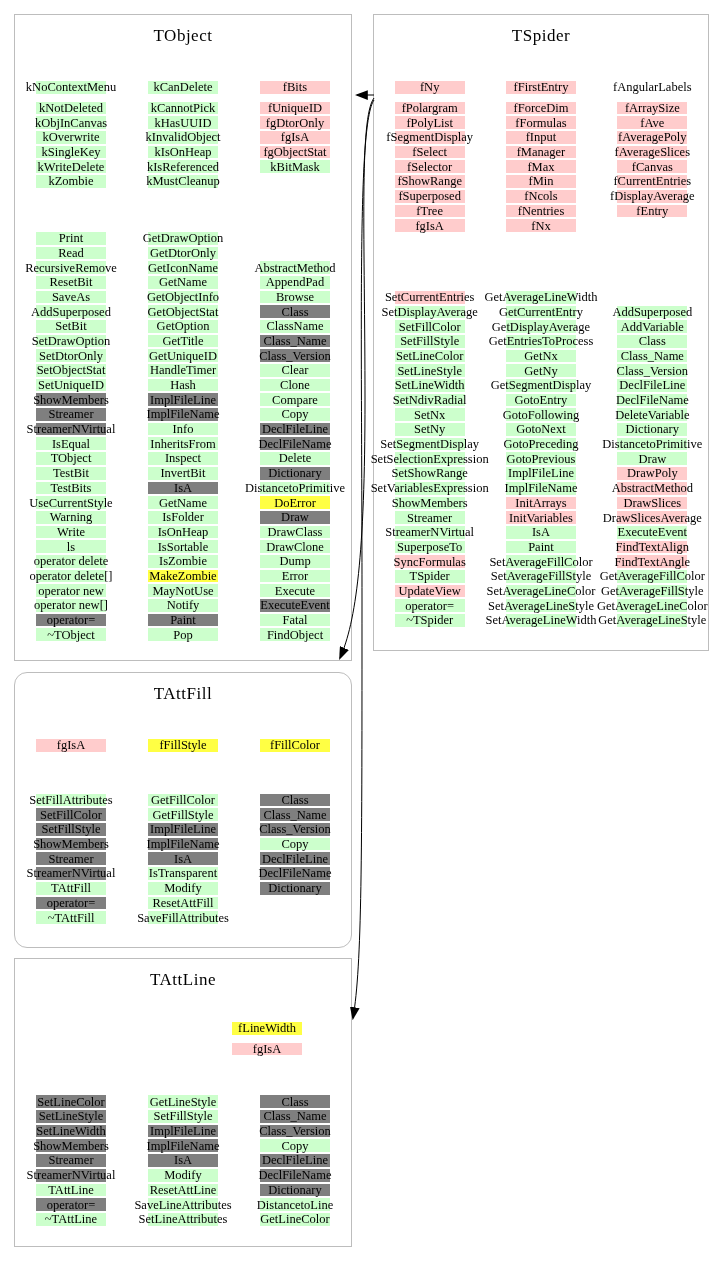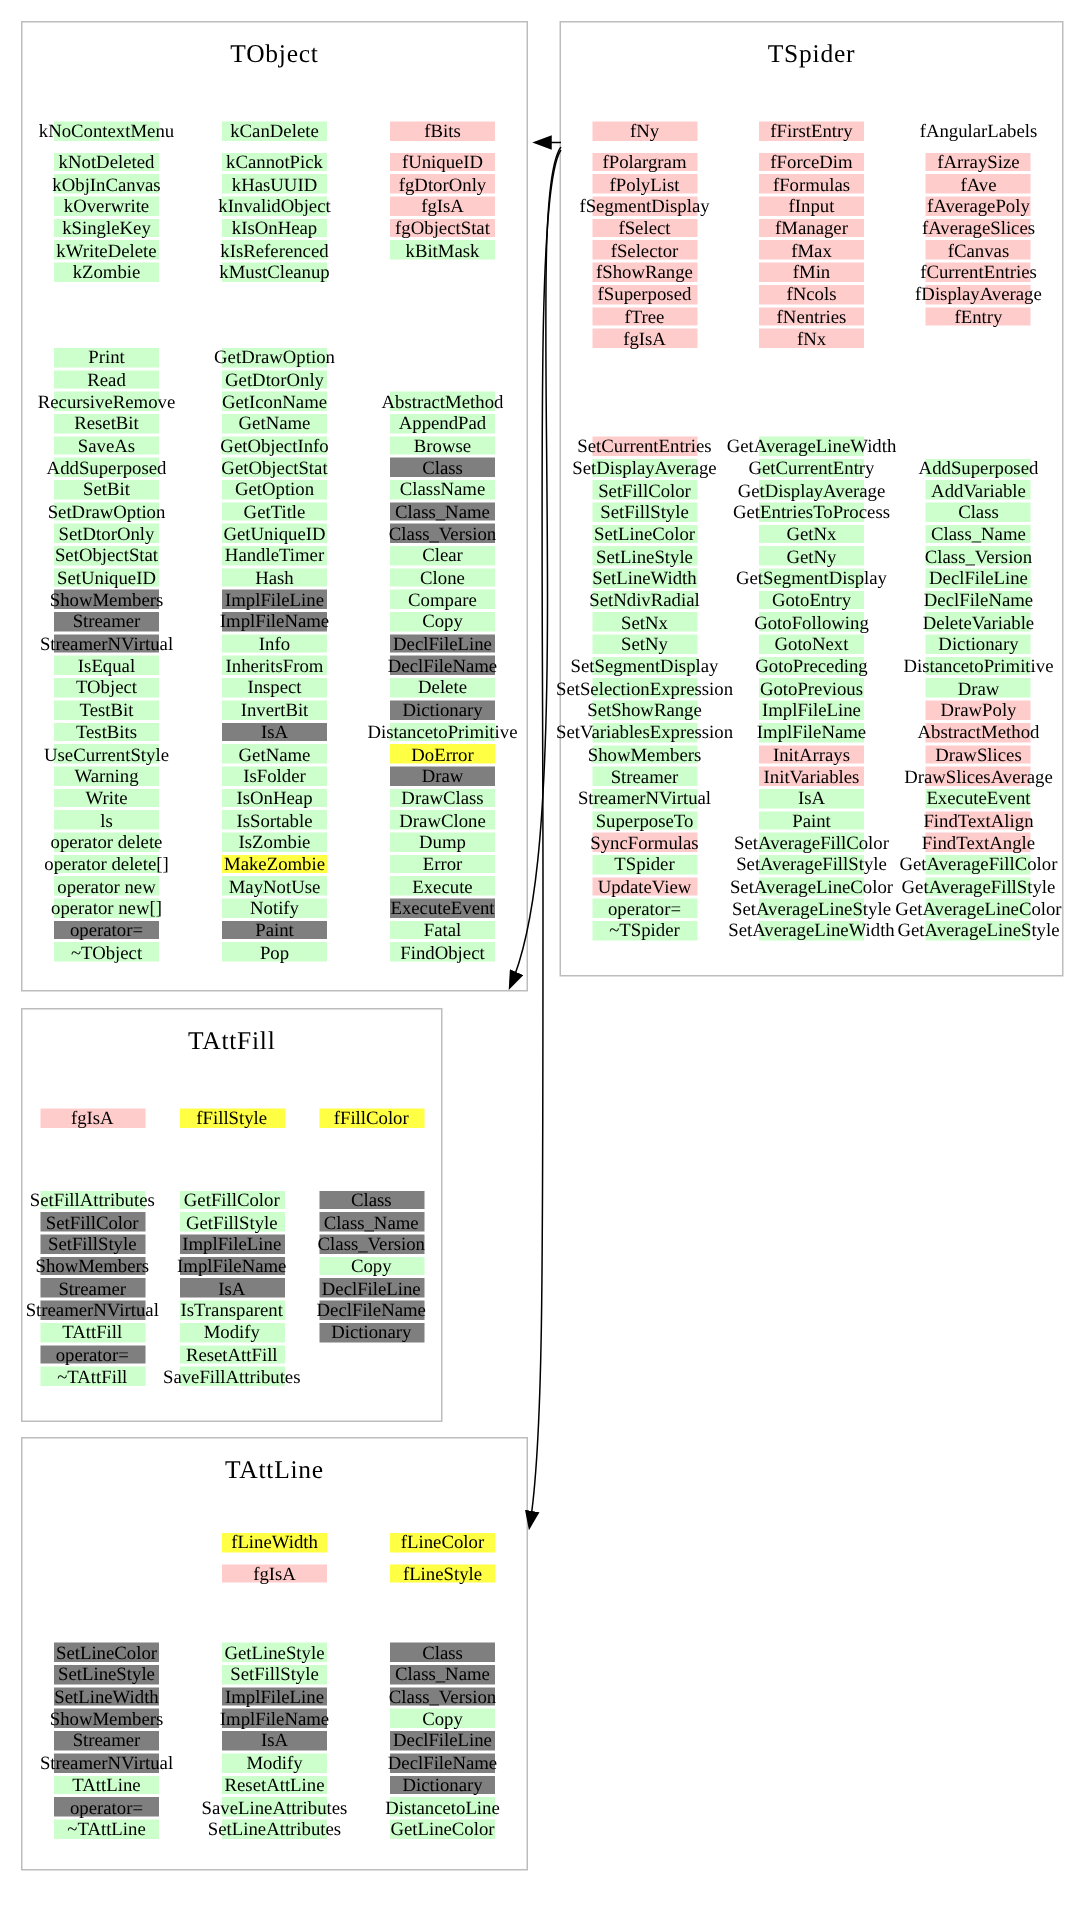--- a/index.html
+++ b/index.html
@@ -1,21 +1,21 @@
 <!DOCTYPE html>
 <html><head>
 <meta charset="utf-8">
 <style>
   html,body{margin:0;padding:0;background:#fff;}
   #canvas{position:relative;width:723px;height:1275px;background:#ffffff;overflow:hidden;
           font-family:"Liberation Serif","DejaVu Serif",serif;color:#000;}
   .classbox{position:absolute;background:#fff;border:1px solid #bdbdbd;box-sizing:border-box;}
   .box-tobject{left:14px;top:14px;width:338px;height:647px;}
   .box-tspider{left:373px;top:14px;width:336px;height:637px;}
-  .box-tattfill{left:14px;top:672px;width:281px;height:276px;}
+  .box-tattfill{left:14px;top:672px;width:338px;height:276px;border-radius:13px;}
   .box-tattline{left:14px;top:958px;width:338px;height:289px;}
   .title{text-align:center;font-size:17px;padding-top:11px;letter-spacing:.5px;}
   .sec{display:flex;}
   .col{flex:1 1 0;min-width:0;}
   .row{position:relative;display:flex;justify-content:center;align-items:center;height:14.7px;}
   .bg{position:absolute;left:50%;top:1px;bottom:1px;width:70px;transform:translateX(-50%);}
   .txt{position:relative;z-index:1;white-space:nowrap;font-size:12.5px;line-height:14px;}
   .sec-members .col .row:nth-child(2){margin-top:6px;}
   .box-tobject .sec-members{margin-top:34px;}
   .box-tobject .sec-methods{margin-top:42px;}
@@ -1009,30 +1009,20 @@
         <div class="col">
           <div class="row">
             <i class="bg" style="background: rgb(255, 255, 68);"></i>
             <span class="txt">fLineWidth</span>
           </div>
           <div class="row">
             <i class="bg" style="background: rgb(255, 204, 204);"></i>
             <span class="txt">fgIsA</span>
           </div>
         </div>
-        <div class="col">
-          <div class="row">
-            <i class="bg" style="background: rgb(255, 255, 68);"></i>
-            <span class="txt">fLineColor</span>
-          </div>
-          <div class="row">
-            <i class="bg" style="background: rgb(255, 255, 68);"></i>
-            <span class="txt">fLineStyle</span>
-          </div>
-        </div>
       </div>
     <div class="sec sec-methods">
         <div class="col">
           <div class="row">
             <i class="bg" style="background: rgb(127, 127, 127);"></i>
             <span class="txt">SetLineColor</span>
           </div>
           <div class="row">
             <i class="bg" style="background: rgb(127, 127, 127);"></i>
             <span class="txt">SetLineStyle</span>

